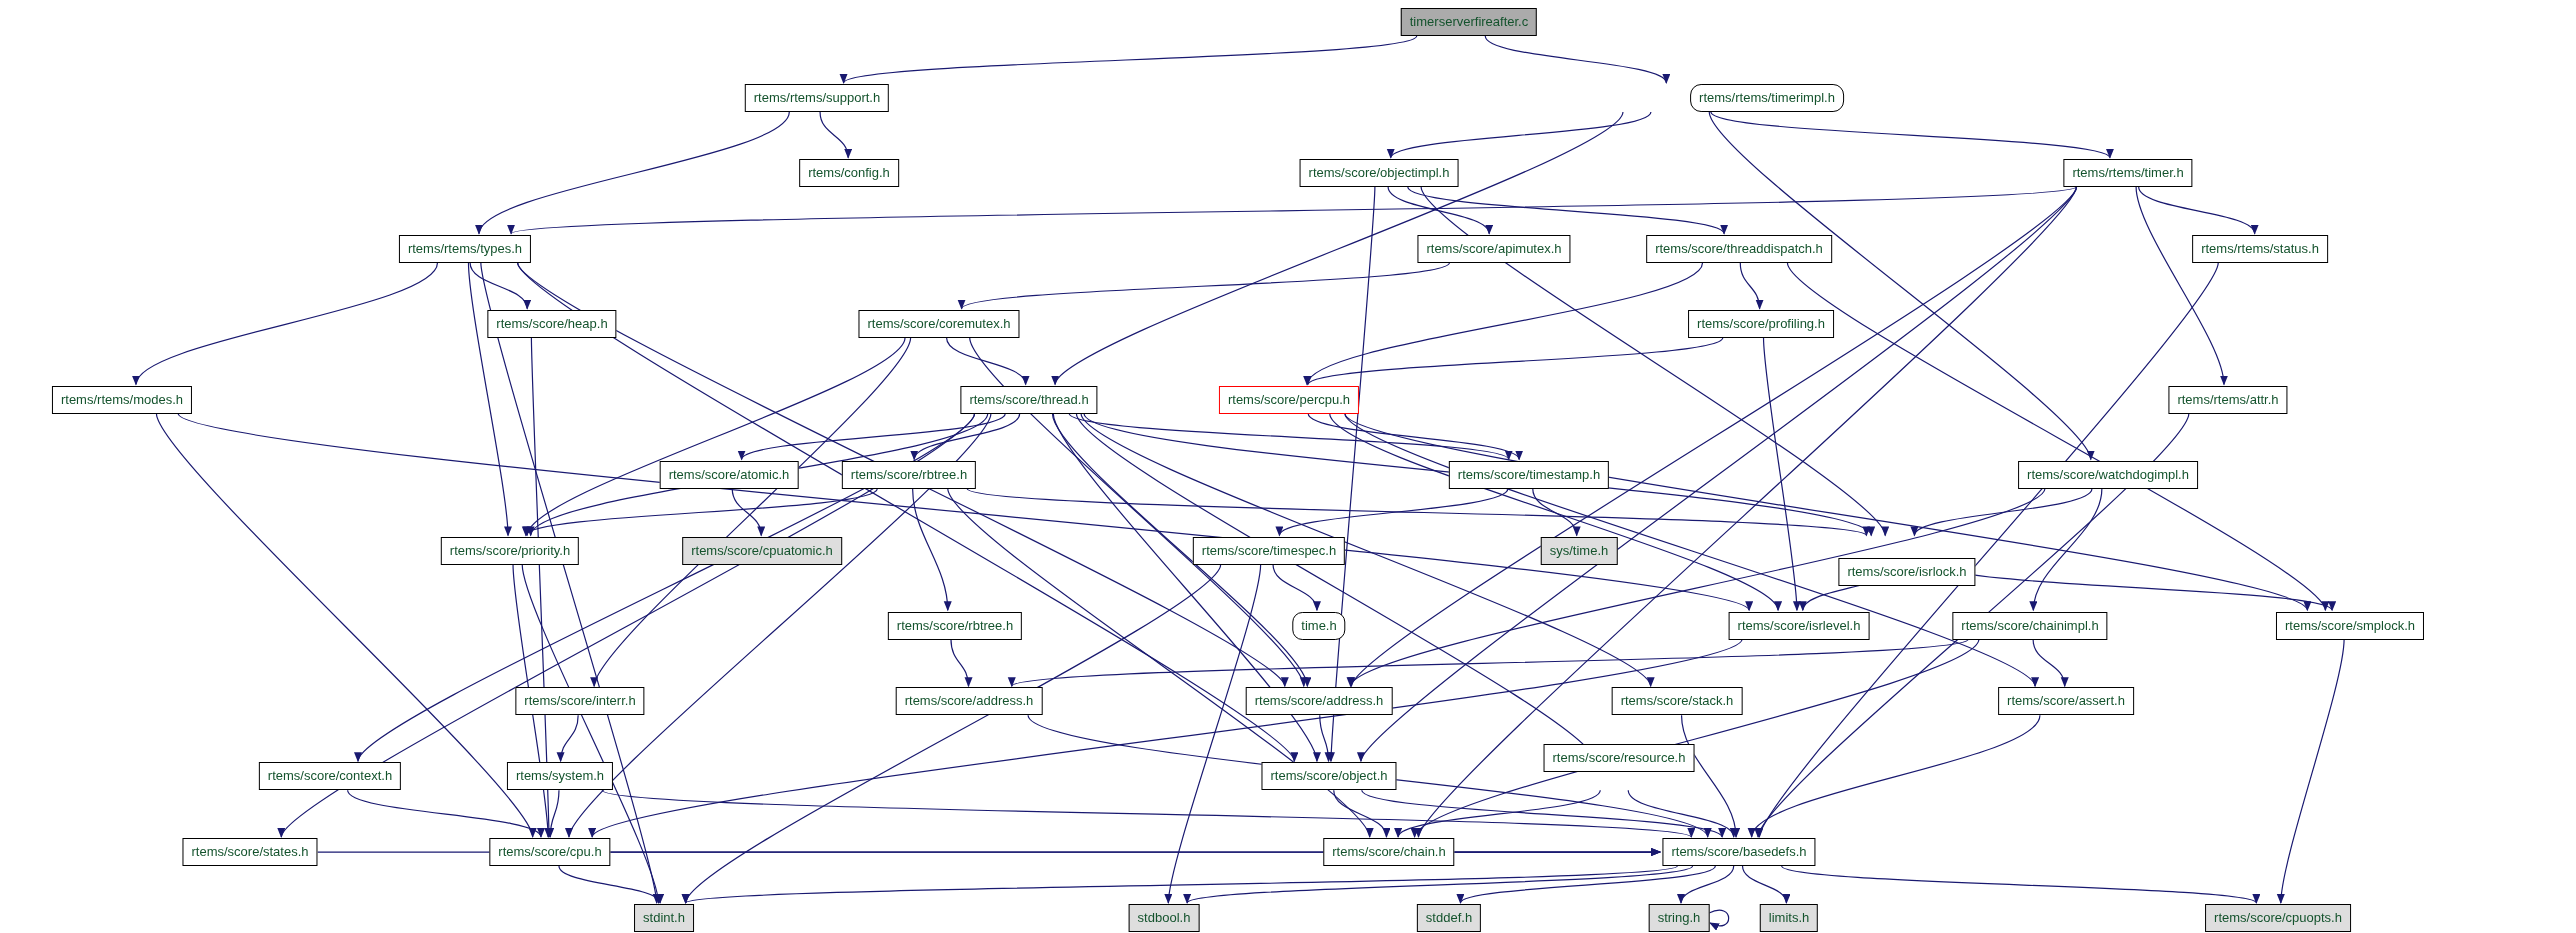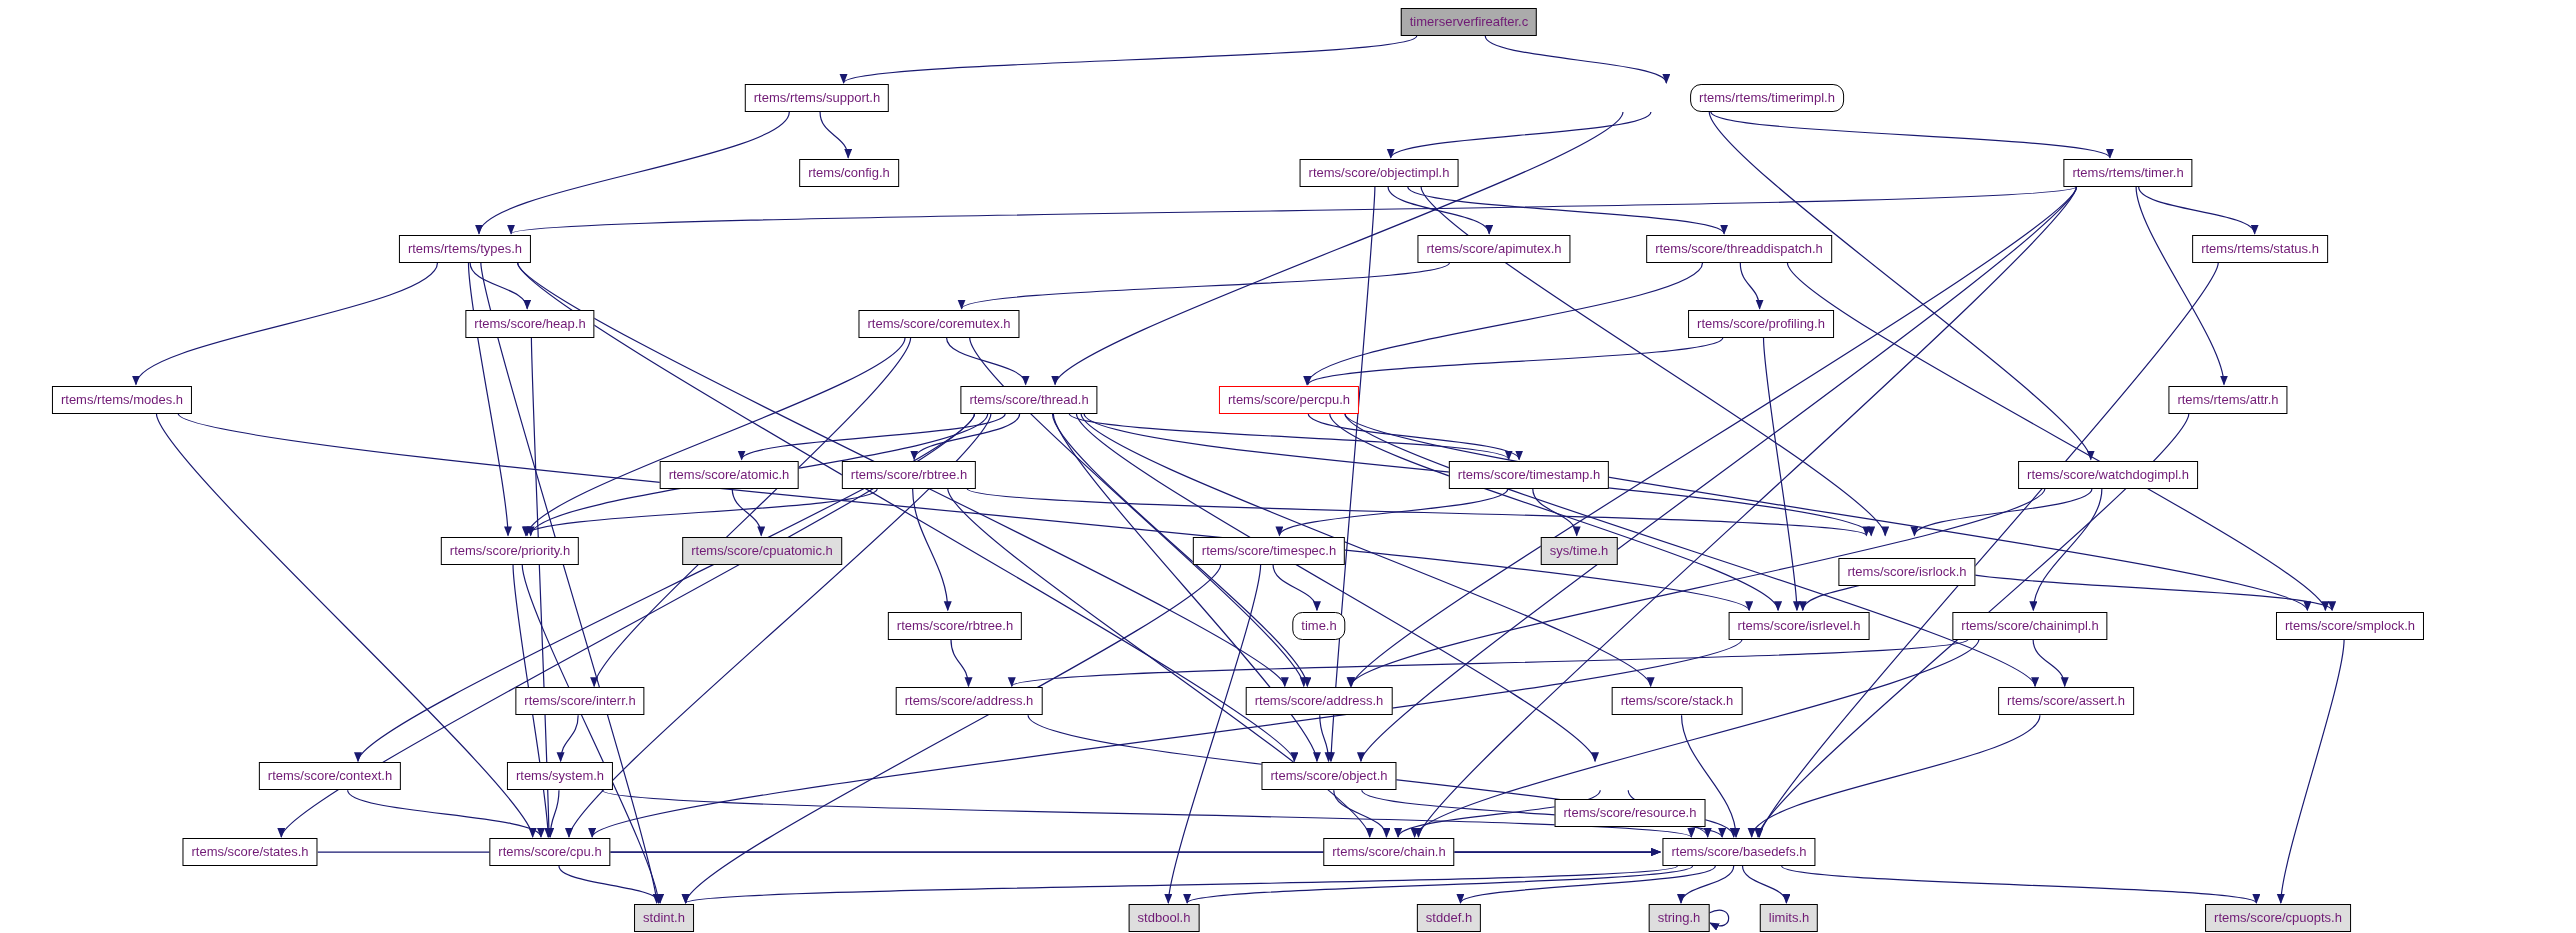--- a/index.html
+++ b/index.html
@@ -8,21 +8,21 @@
     background:var(--background,#fff);
     font-family:"Liberation Sans", sans-serif;
     overflow:hidden;
   }
   #edge-layer { position:absolute; left:0; top:0; z-index:1; }
   .node {
     position:absolute; transform:translateX(-50%);
     box-sizing:border-box;
     border:1px solid var(--node_border,#000);
     background:var(--node_fill,#fff);
-    color:#701a75; font-size:13px; line-height:20px;
+    color:#14532d; font-size:13px; line-height:20px;
     padding:3px 8px; white-space:nowrap; z-index:2;
     cursor:default;
   }
   .node.root { background:var(--root_fill,#ababab); }
   .node.leaf { background:var(--leaf_fill,#dedede); }
   .node.truncated { border-color:var(--truncated_border,#ff0000); }
 </style>
 </head>
 <body>
 
@@ -141,21 +141,21 @@
       <div class="node root" style="left: 1469px; top: 8px;">timerserverfireafter.c</div>
       <div class="node normal" style="left: 817px; top: 84px;">rtems/rtems/support.h</div>
       <div class="node normal" style="left: 1767px; top: 84px; border-radius: 11px;">rtems/rtems/timerimpl.h</div>
       <div class="node normal" style="left: 849px; top: 159px;">rtems/config.h</div>
       <div class="node normal" style="left: 1379px; top: 159px;">rtems/score/objectimpl.h</div>
       <div class="node normal" style="left: 2128px; top: 159px;">rtems/rtems/timer.h</div>
       <div class="node normal" style="left: 465px; top: 235px;">rtems/rtems/types.h</div>
       <div class="node normal" style="left: 1494px; top: 235px;">rtems/score/apimutex.h</div>
       <div class="node normal" style="left: 1739px; top: 235px;">rtems/score/threaddispatch.h</div>
       <div class="node normal" style="left: 2260px; top: 235px;">rtems/rtems/status.h</div>
-      <div class="node normal" style="left: 530px; top: 310px;">rtems/score/heap.h</div>
+      <div class="node normal" style="left: 552px; top: 310px;">rtems/score/heap.h</div>
       <div class="node normal" style="left: 939px; top: 310px;">rtems/score/coremutex.h</div>
       <div class="node normal" style="left: 1761px; top: 310px;">rtems/score/profiling.h</div>
       <div class="node normal" style="left: 122px; top: 386px;">rtems/rtems/modes.h</div>
       <div class="node normal" style="left: 1029px; top: 386px;">rtems/score/thread.h</div>
       <div class="node truncated" style="left: 1289px; top: 386px;">rtems/score/percpu.h</div>
       <div class="node normal" style="left: 2228px; top: 386px;">rtems/rtems/attr.h</div>
       <div class="node normal" style="left: 729px; top: 461px;">rtems/score/atomic.h</div>
       <div class="node normal" style="left: 909px; top: 461px;">rtems/score/rbtree.h</div>
       <div class="node normal" style="left: 1529px; top: 461px;">rtems/score/timestamp.h</div>
       <div class="node normal" style="left: 2108px; top: 461px;">rtems/score/watchdogimpl.h</div>
@@ -170,21 +170,21 @@
       <div class="node normal" style="left: 2030px; top: 612px;">rtems/score/chainimpl.h</div>
       <div class="node normal" style="left: 2350px; top: 612px;">rtems/score/smplock.h</div>
       <div class="node normal" style="left: 580px; top: 687px;">rtems/score/interr.h</div>
       <div class="node normal" style="left: 969px; top: 687px;">rtems/score/address.h</div>
       <div class="node normal" style="left: 1319px; top: 687px;">rtems/score/address.h</div>
       <div class="node normal" style="left: 1677px; top: 687px;">rtems/score/stack.h</div>
       <div class="node normal" style="left: 2066px; top: 687px;">rtems/score/assert.h</div>
       <div class="node normal" style="left: 330px; top: 762px;">rtems/score/context.h</div>
       <div class="node normal" style="left: 560px; top: 762px;">rtems/system.h</div>
       <div class="node normal" style="left: 1329px; top: 762px;">rtems/score/object.h</div>
-      <div class="node normal" style="left: 1619px; top: 799px; margin-left: 11px;">rtems/score/resource.h</div>
+      <div class="node normal" style="left: 1619px; top: 744px;">rtems/score/resource.h</div>
       <div class="node normal" style="left: 250px; top: 838px;">rtems/score/states.h</div>
       <div class="node normal" style="left: 550px; top: 838px;">rtems/score/cpu.h</div>
       <div class="node normal" style="left: 1389px; top: 838px;">rtems/score/chain.h</div>
       <div class="node normal" style="left: 1739px; top: 838px;">rtems/score/basedefs.h</div>
       <div class="node leaf" style="left: 664px; top: 904px;">stdint.h</div>
       <div class="node leaf" style="left: 1164px; top: 904px;">stdbool.h</div>
       <div class="node leaf" style="left: 1449px; top: 904px;">stddef.h</div>
       <div class="node leaf" style="left: 1679px; top: 904px;">string.h</div>
       <div class="node leaf" style="left: 1789px; top: 904px;">limits.h</div>
       <div class="node leaf" style="left: 2278px; top: 904px;">rtems/score/cpuopts.h</div>

